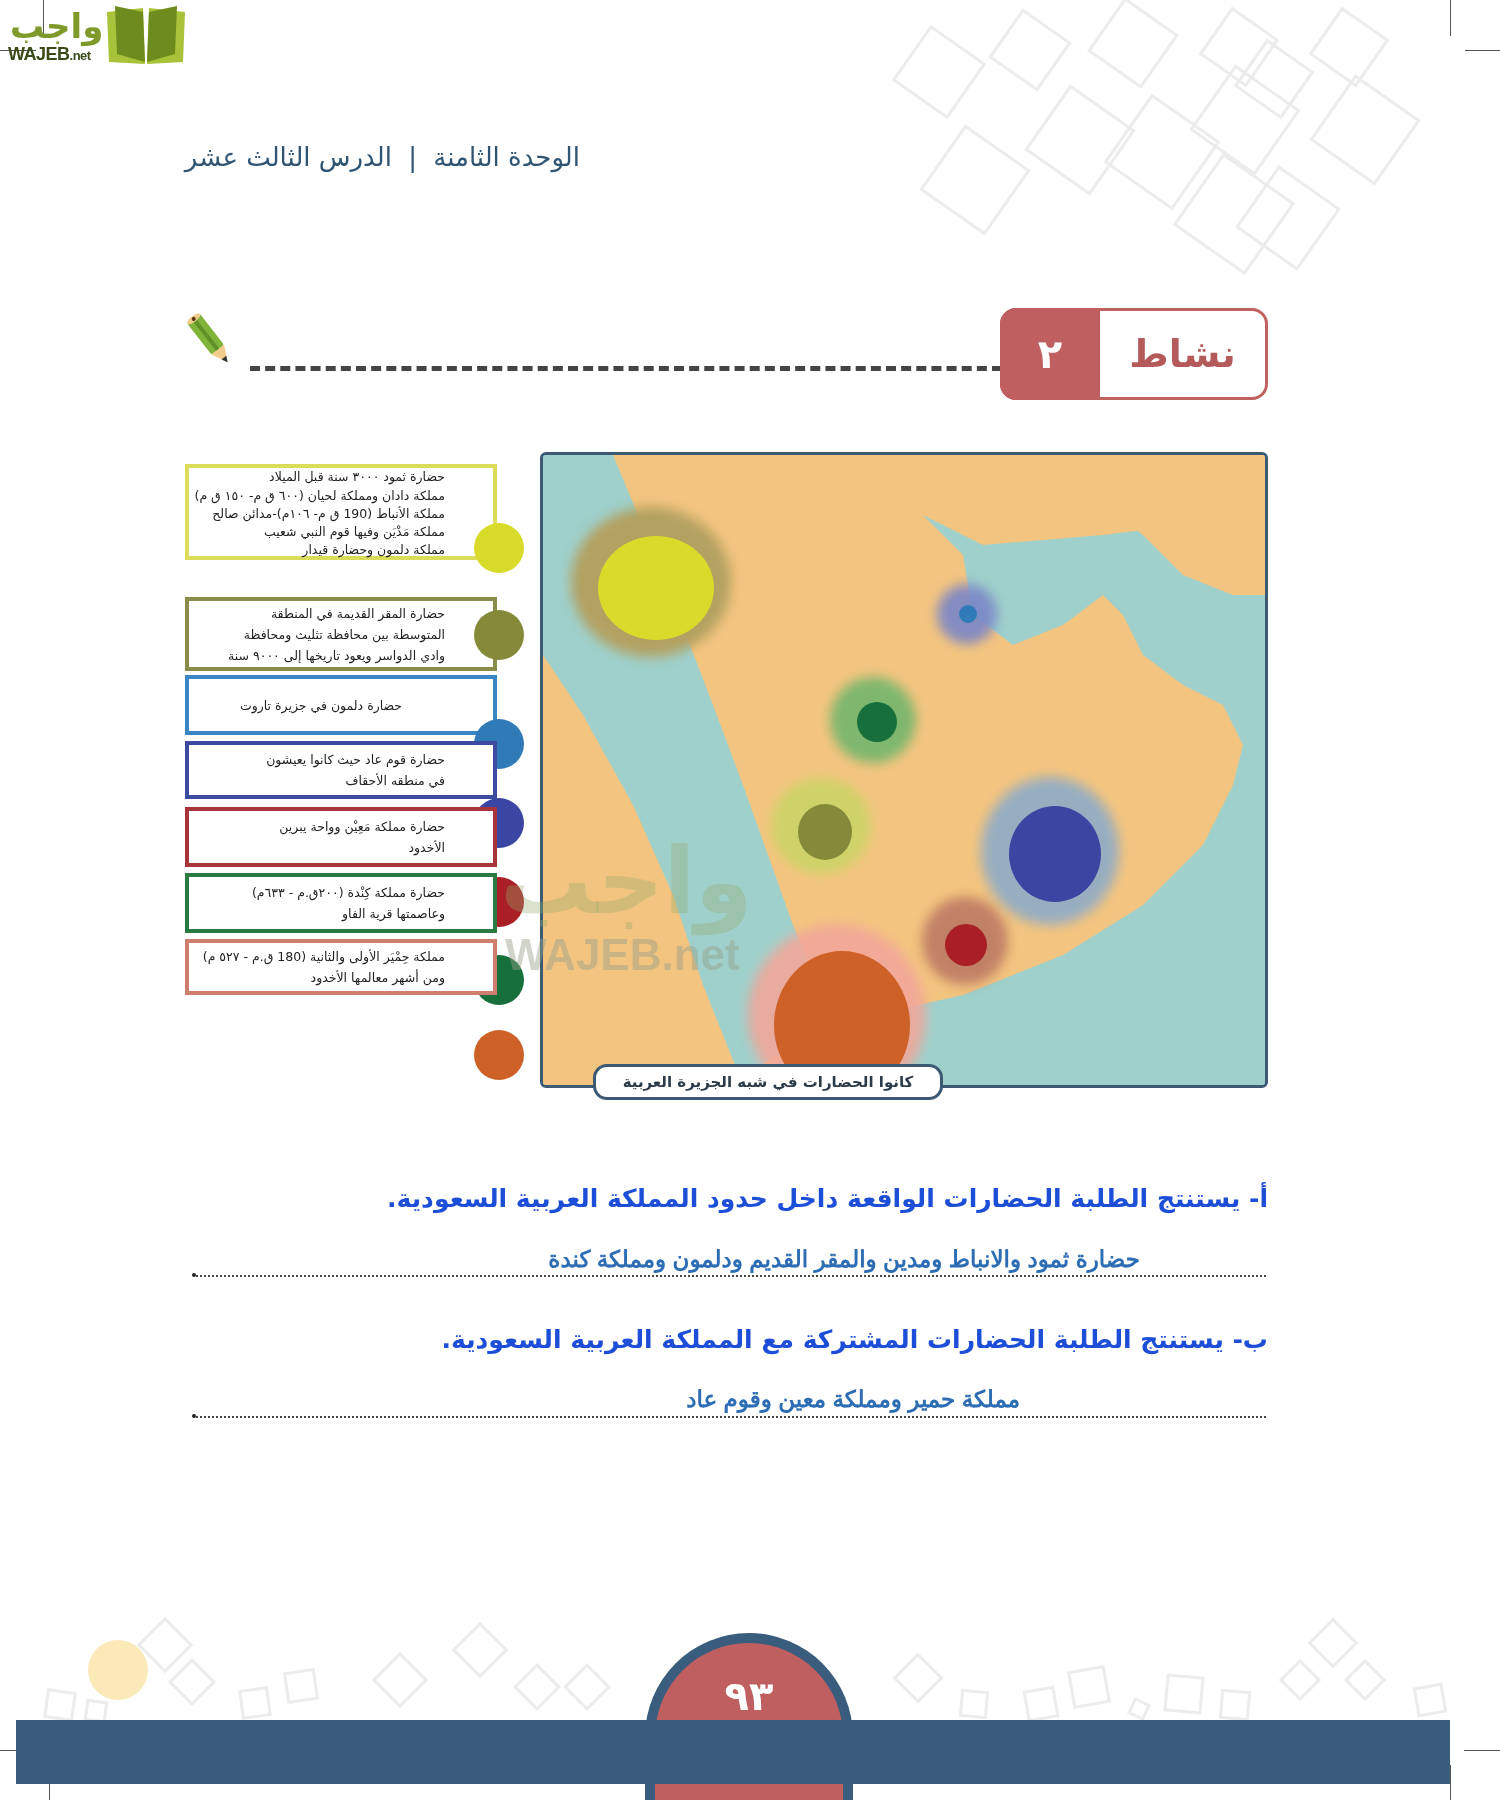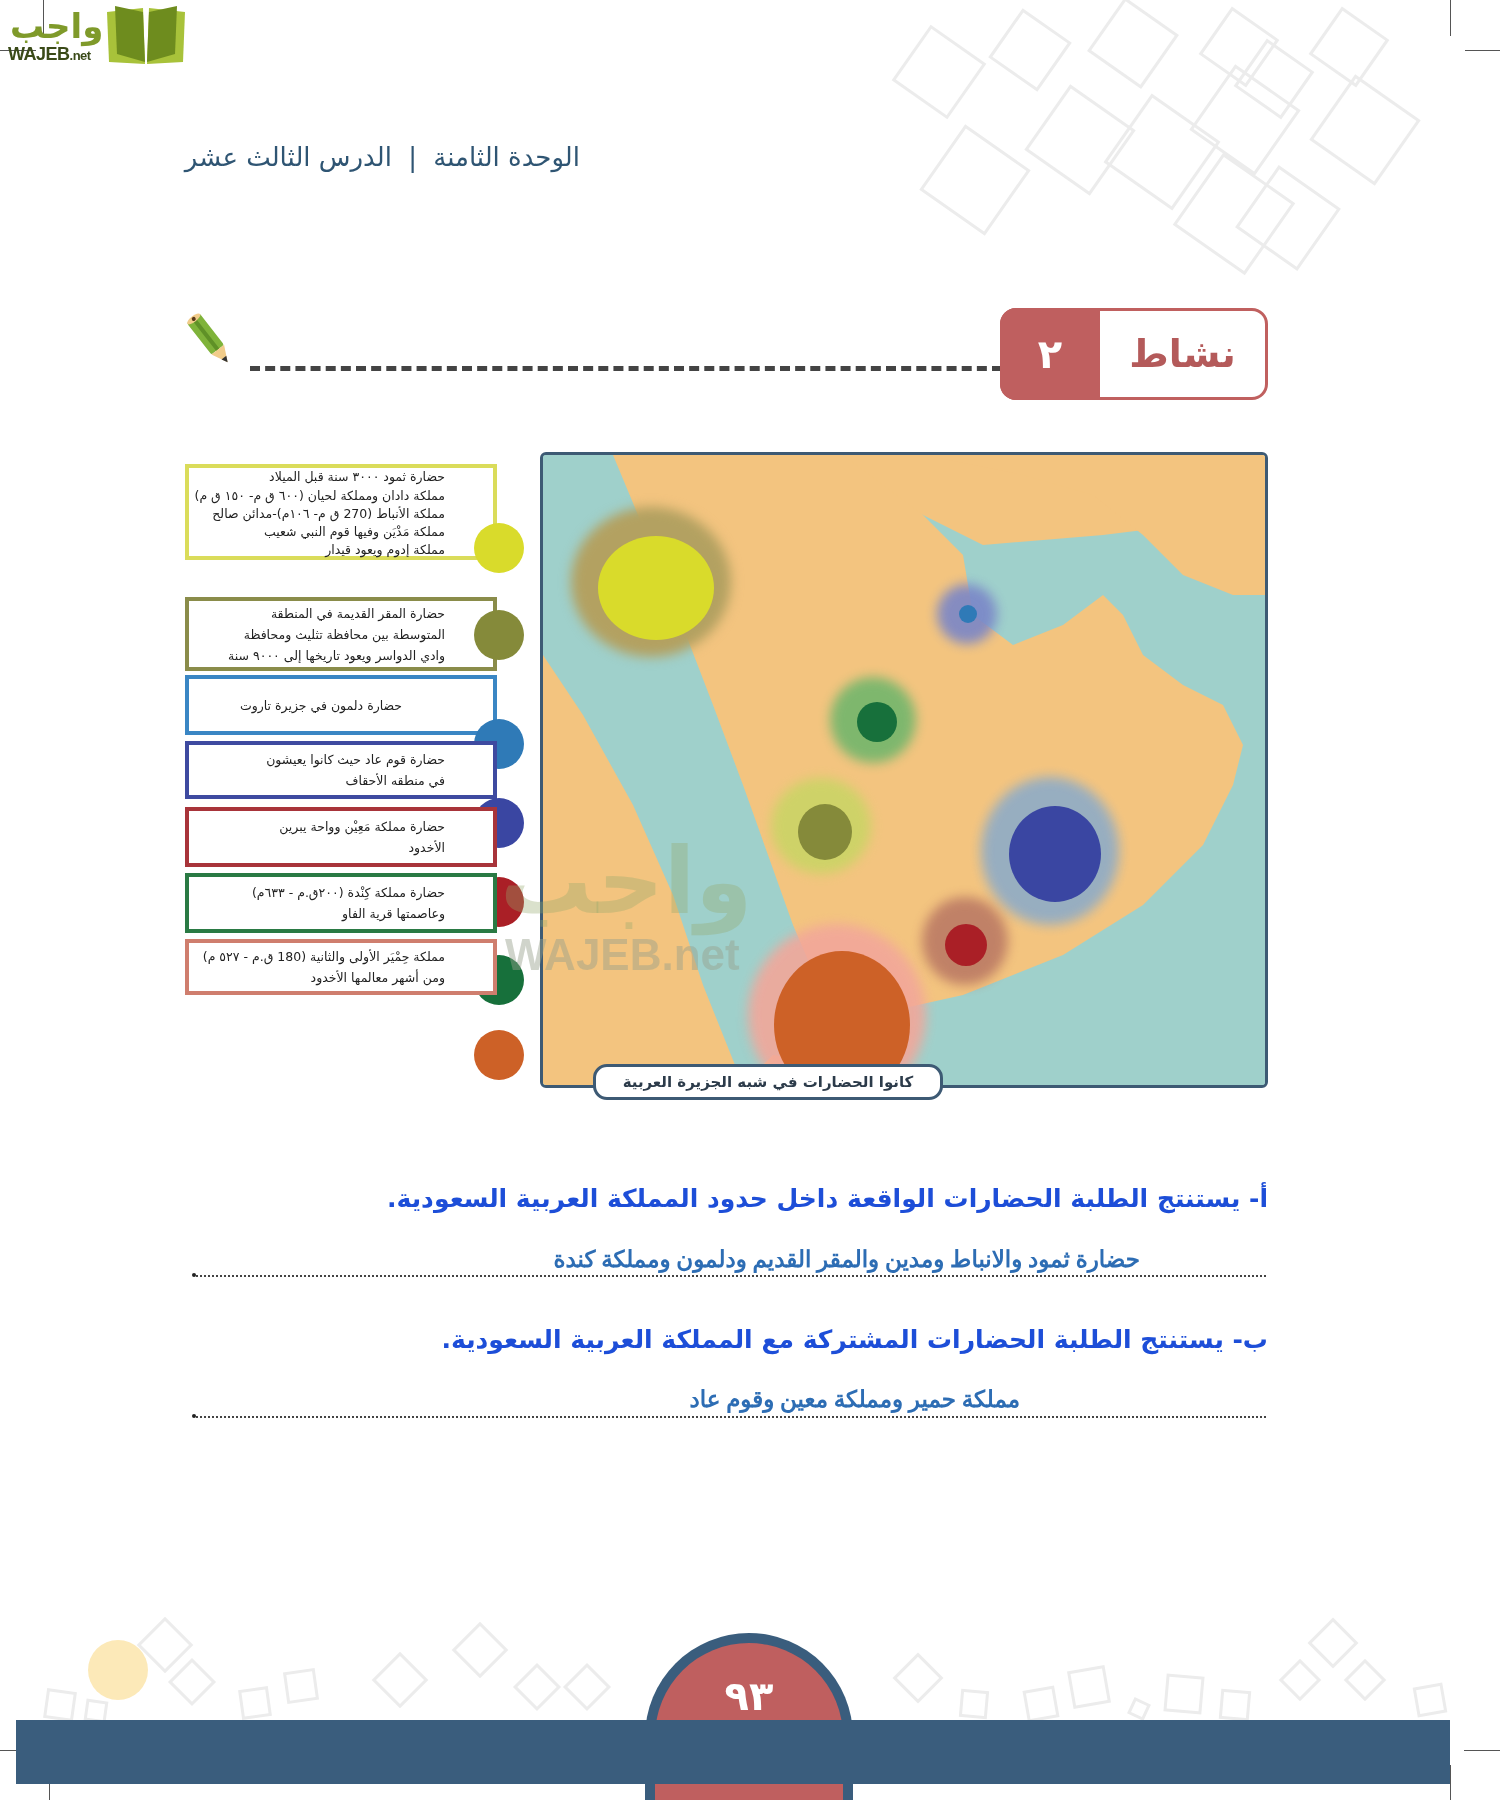--- a/index.html
+++ b/index.html
@@ -29,21 +29,21 @@
   .map-caption { position:absolute; left:593px; top:1064px; width:350px; height:36px; border:3px solid #3d5a74; border-radius:14px; background:#fff; box-sizing:border-box; display:flex; align-items:center; justify-content:center; font-size:15px; font-weight:bold; color:#2c3b4a; direction:rtl; }
   .civ { position:absolute; border-radius:50%; }
   .glow { position:absolute; border-radius:50%; filter:blur(6px); }
   
   .wm-ar { position:absolute; left:500px; top:828px; font-size:92px; font-weight:bold; color:rgba(150,170,110,0.35); direction:rtl; font-family:"DejaVu Sans", sans-serif; }
   .wm-en { position:absolute; left:505px; top:930px; font-size:44px; font-weight:bold; color:rgba(150,160,140,0.45); font-family:"Liberation Sans", sans-serif; }
   
   .q { position:absolute; right:232px; font-size:25px; font-weight:bold; color:#1d4ed8; direction:rtl; white-space:nowrap; font-family:"DejaVu Sans", sans-serif; }
   .ans-line { position:absolute; left:196px; width:1070px; border-bottom:2px dotted #444; height:0; }
   .ans-dot { position:absolute; left:192px; width:4px; height:4px; background:#222; border-radius:50%; }
-  .ans { position:absolute; font-size:23px; font-weight:bold; color:#2d6db4; direction:rtl; white-space:nowrap; font-family:Liberation Serif, serif; }
+  .ans { position:absolute; font-size:23px; font-weight:bold; color:#2d6db4; direction:rtl; white-space:nowrap; font-family:Liberation Sans, sans-serif; }
   
   .footer-bar { position:absolute; left:16px; top:1720px; width:1434px; height:64px; background:#3a5d7d; }
   .page-arc { position:absolute; left:645px; top:1633px; width:208px; height:180px; border-radius:104px 104px 0 0; background:#3a5d7d; }
   .page-arc-inner { position:absolute; left:10px; top:10px; width:188px; height:170px; border-radius:94px 94px 0 0; background:#bf5f5f; }
   .page-num { position:absolute; left:0; right:0; top:30px; text-align:center; color:#fff; font-size:40px; font-weight:bold; }
   .bottom-logo { position:absolute; left:88px; top:1640px; width:60px; height:60px; border-radius:50%; background:#fbe4a6; opacity:0.8; }
 </style>
 </head>
 <body>
 
@@ -126,23 +126,23 @@
 <div class="dash-line"></div>
 <div class="act-box">
   <div class="act-num">٢</div>
   <div class="act-label">نشاط</div>
 </div>
 
 <div>
   <div class="leg-box" style="top:464px;height:96px;border-color:#dadc5a;">
     <div class="leg-line">حضارة ثمود ٣٠٠٠ سنة قبل الميلاد</div>
     <div class="leg-line" style="line-height:18px;">مملكة دادان ومملكة لحيان (٦٠٠ ق م- ١٥٠ ق م)</div>
-    <div class="leg-line" style="line-height:18px;">مملكة الأنباط (270 ق م- ١٠٦م)-مدائن صالح</div>
+    <div class="leg-line" style="line-height:18px;">مملكة الأنباط (190 ق م- ١٠٦م)-مدائن صالح</div>
     <div class="leg-line" style="line-height:18px;">مملكة مَدْيَن وفيها قوم النبي شعيب</div>
-    <div class="leg-line" style="line-height:18px;">مملكة إدوم ويعود قيدار</div>
+    <div class="leg-line" style="line-height:18px;">مملكة دلمون وحضارة قيدار</div>
   </div>
   <div class="leg-dot" style="top:523px;background:#d9db2b;"></div>
 
   <div class="leg-box" style="top:597px;height:74px;border-color:#8a8c4a;">
     <div class="leg-line">حضارة المقر القديمة في المنطقة</div>
     <div class="leg-line">المتوسطة بين محافظة تثليث ومحافظة</div>
     <div class="leg-line">وادي الدواسر ويعود تاريخها إلى ٩٠٠٠ سنة</div>
   </div>
   <div class="leg-dot" style="top:610px;background:#858a3a;"></div>
 

